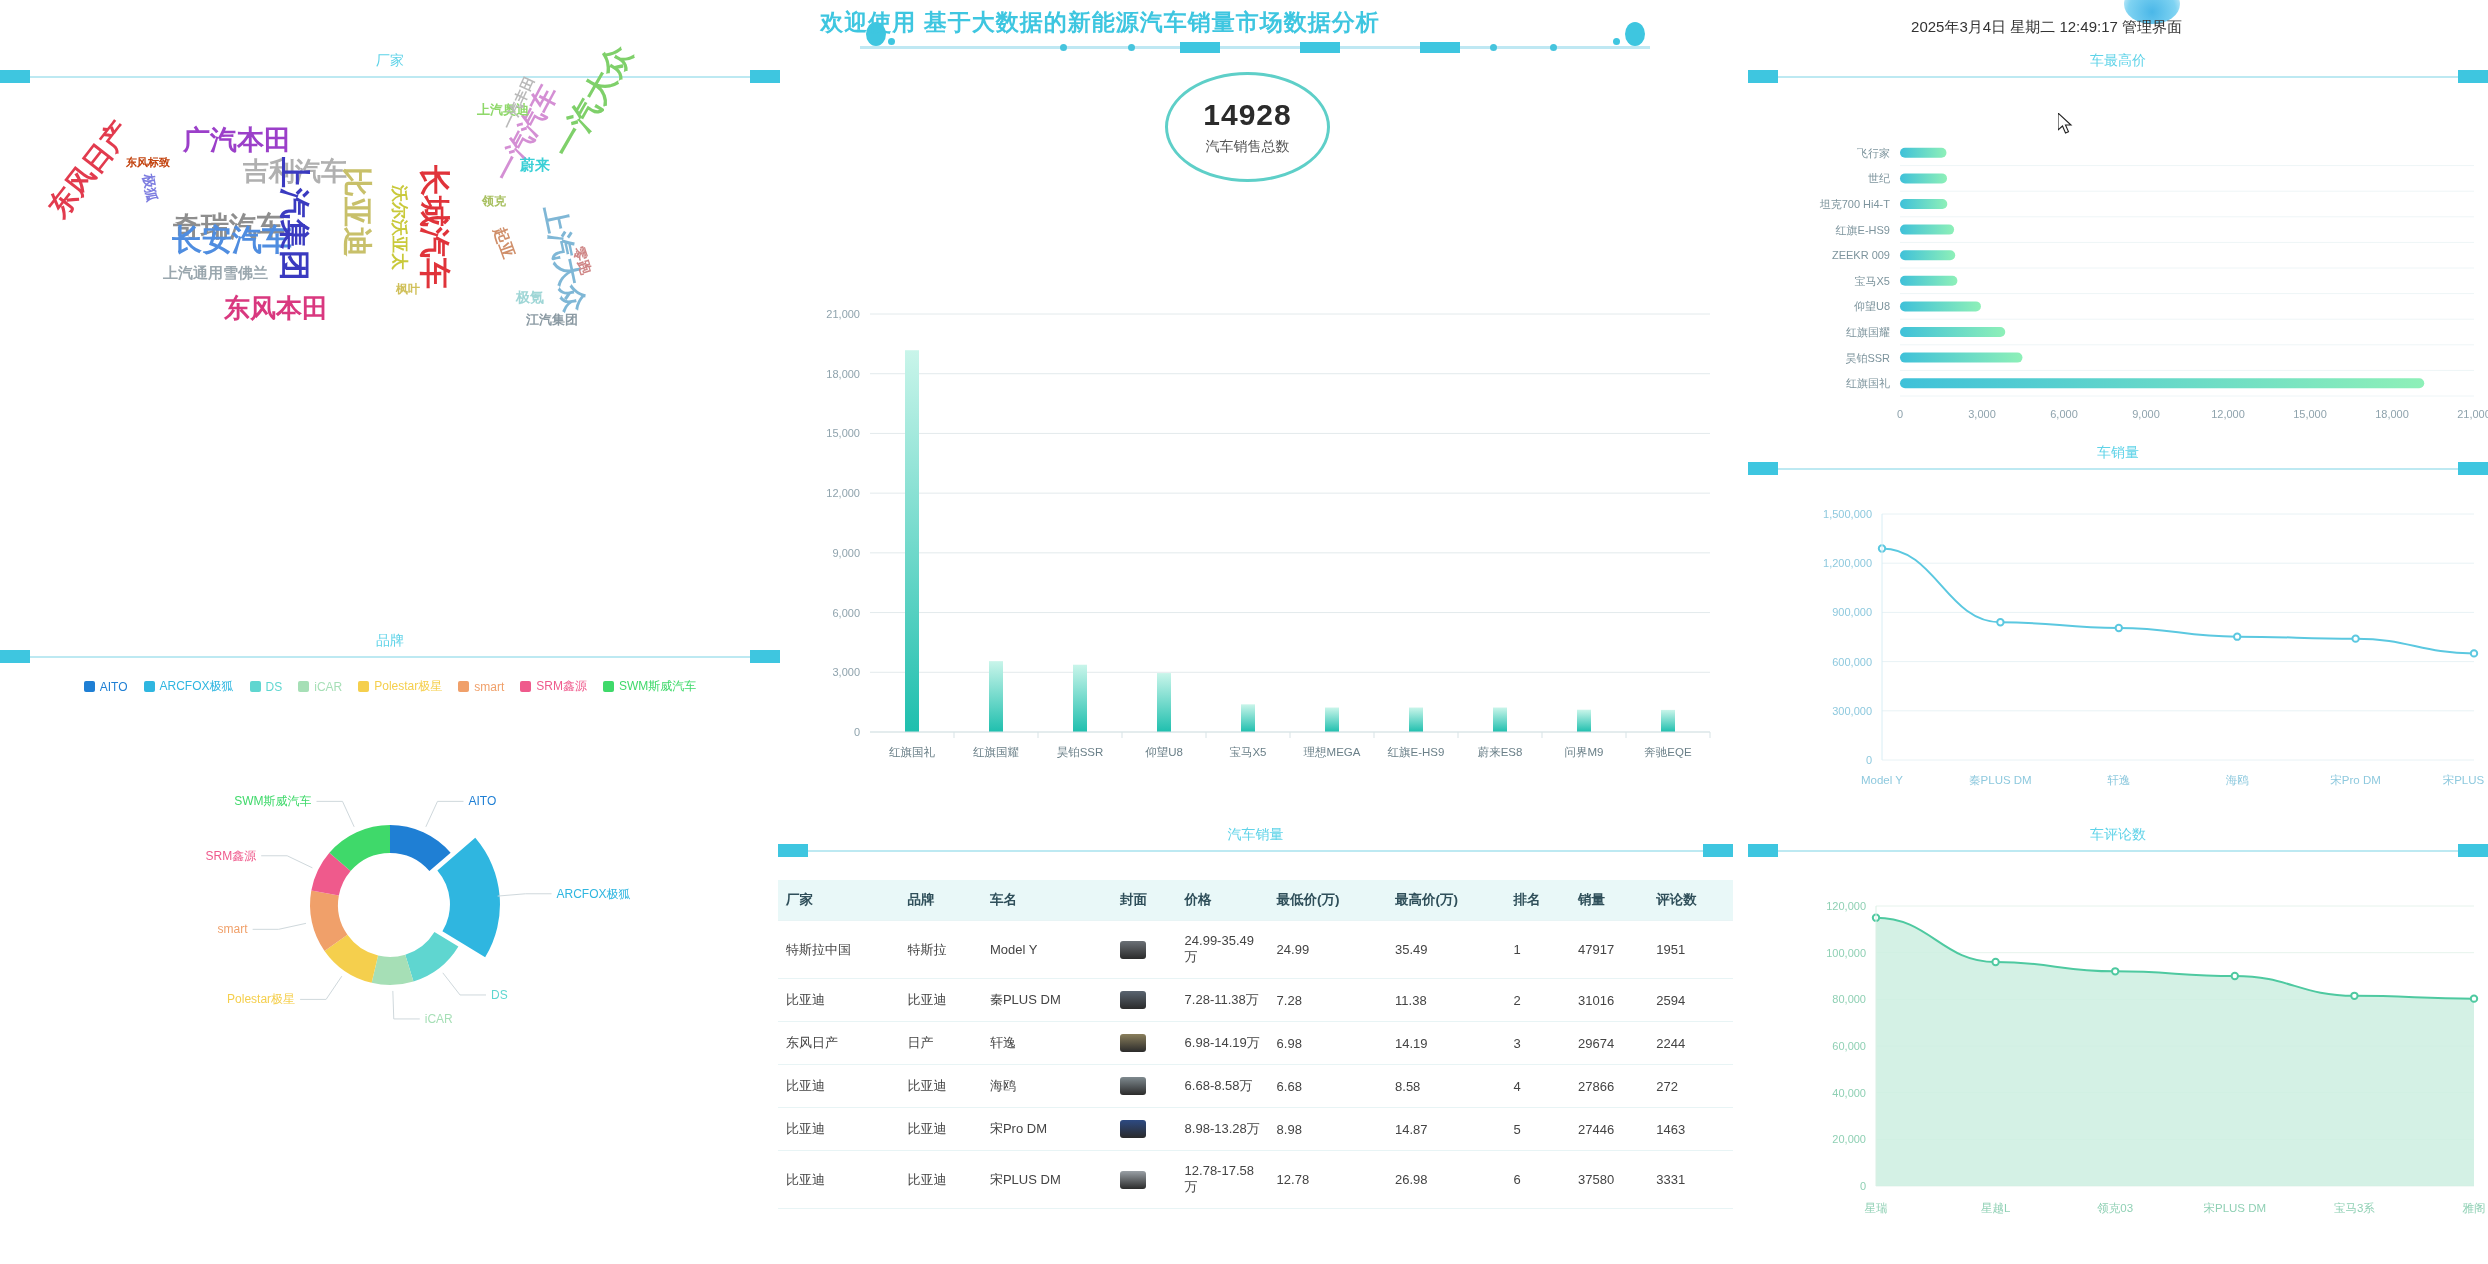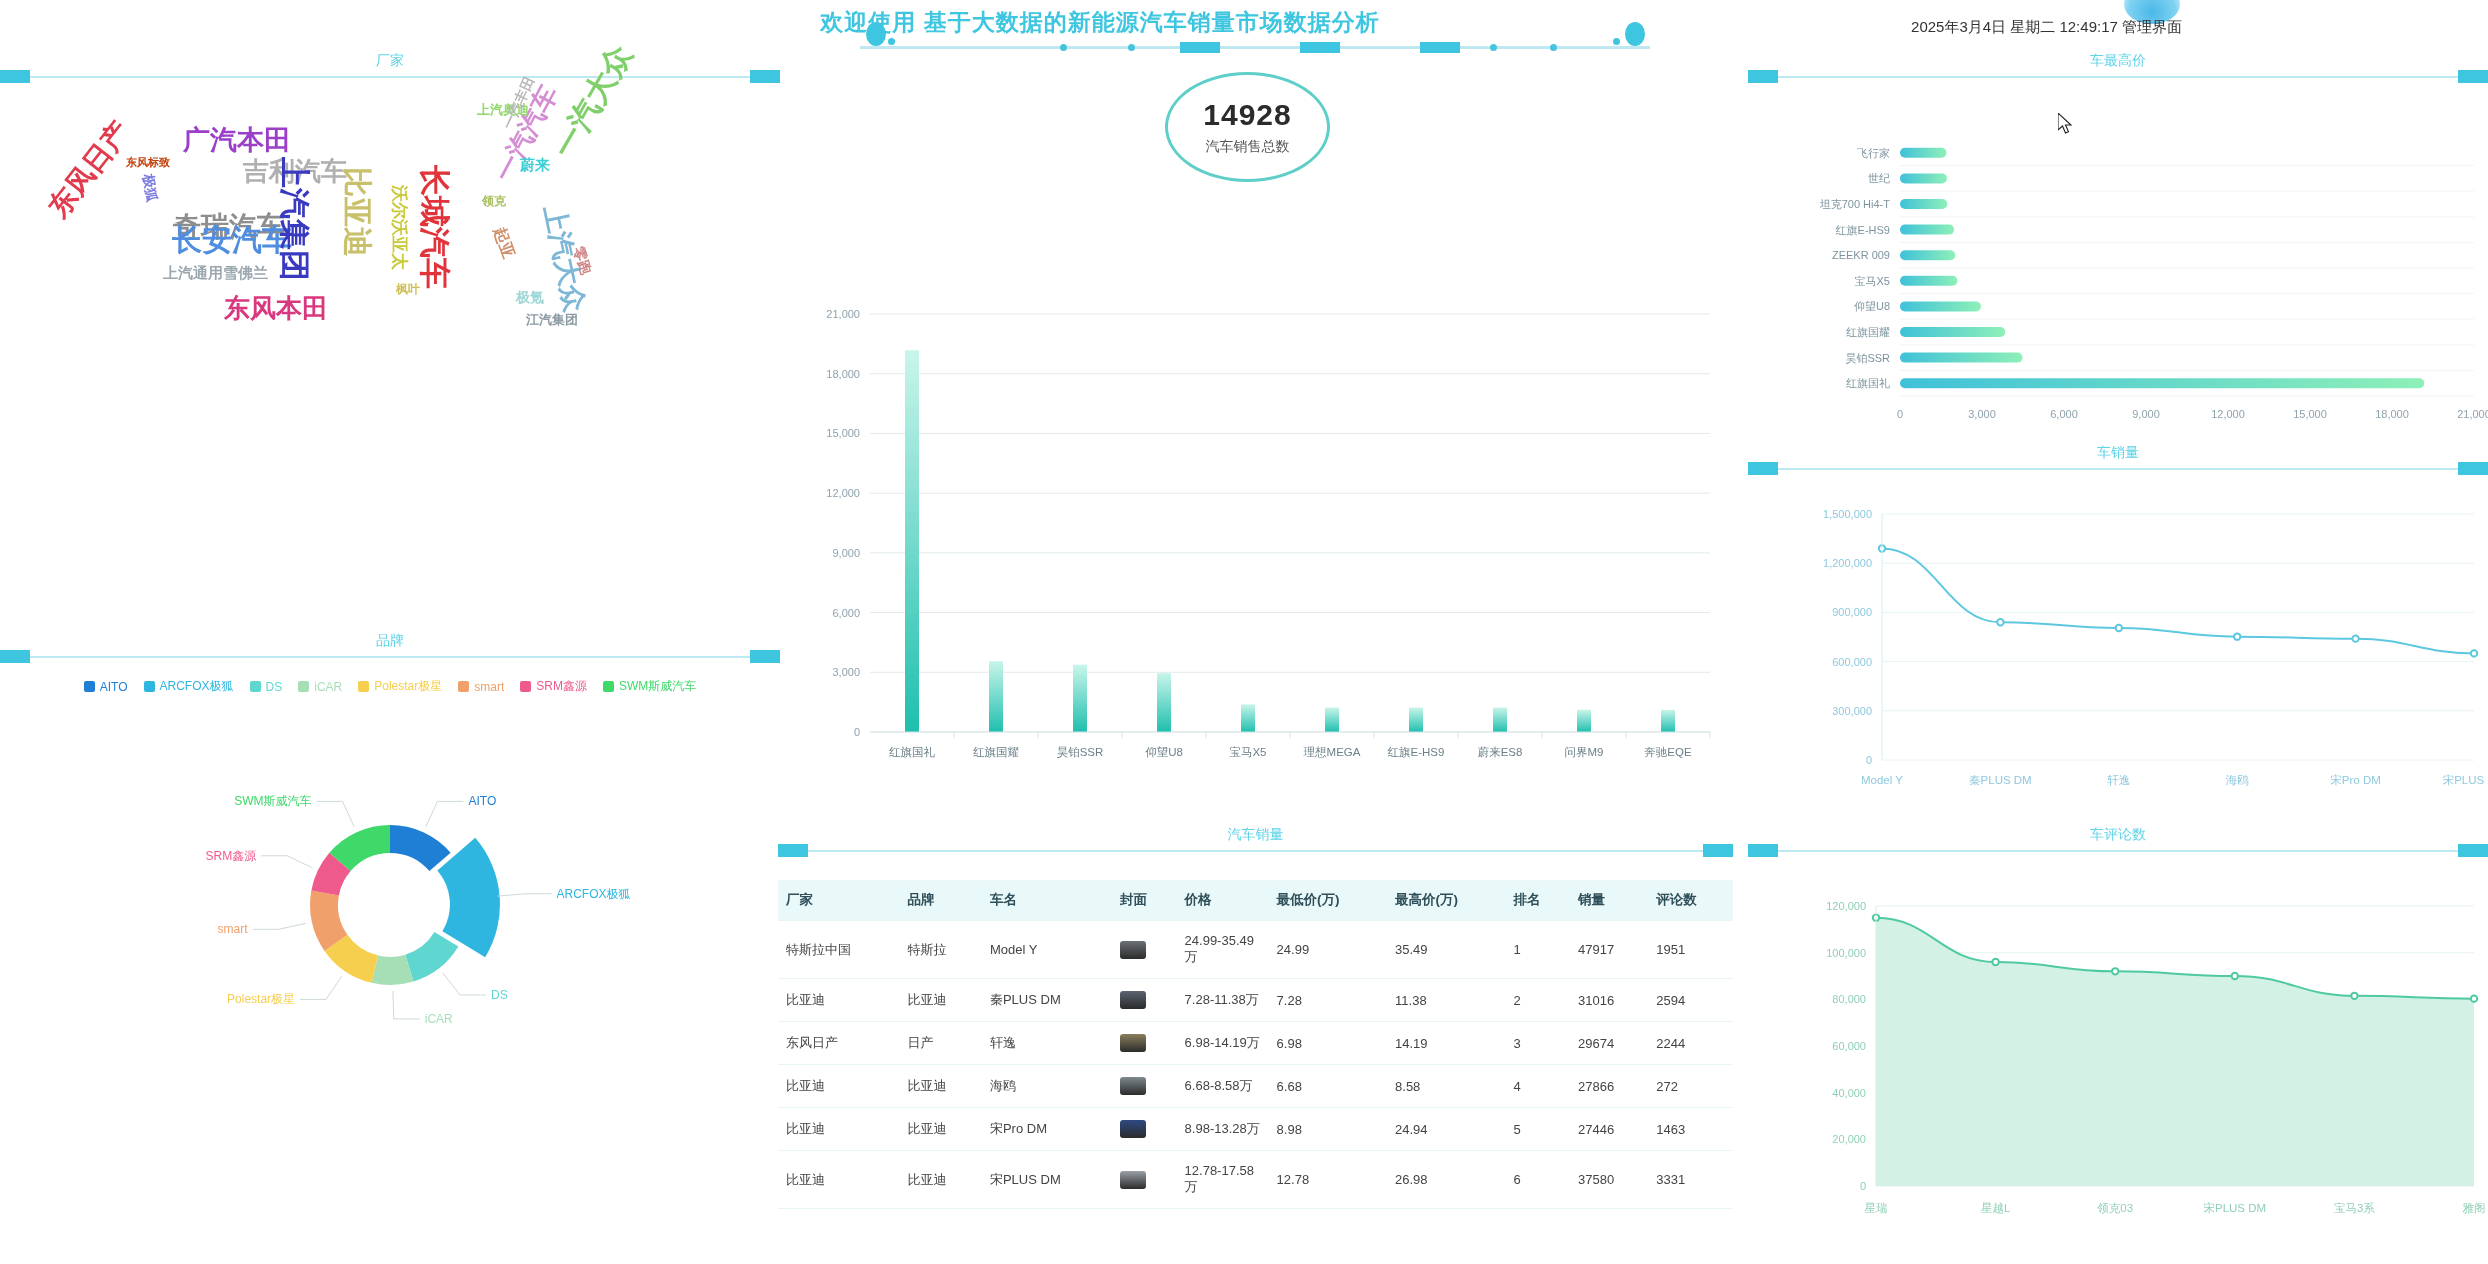--- a/index.html
+++ b/index.html
@@ -452,21 +452,21 @@
           </tr>
           <tr>
             <td>比亚迪</td>
             <td>比亚迪</td>
             <td>宋Pro DM</td>
             <td>
               <span class="carimg" style="background: linear-gradient(rgb(45, 74, 130) 0%, rgb(43, 43, 43) 100%);"></span>
             </td>
             <td class="price-cell">8.98-13.28万</td>
             <td>8.98</td>
-            <td>24.94</td>
+            <td>14.87</td>
             <td>5</td>
             <td>27446</td>
             <td>1463</td>
           </tr>
           <tr>
             <td>比亚迪</td>
             <td>比亚迪</td>
             <td>宋PLUS DM</td>
             <td>
               <span class="carimg" style="background: linear-gradient(rgb(154, 160, 166) 0%, rgb(43, 43, 43) 100%);"></span>

